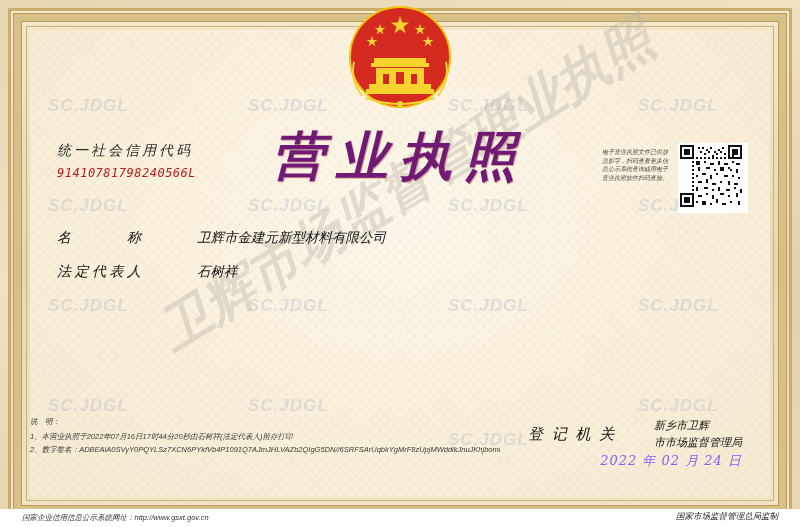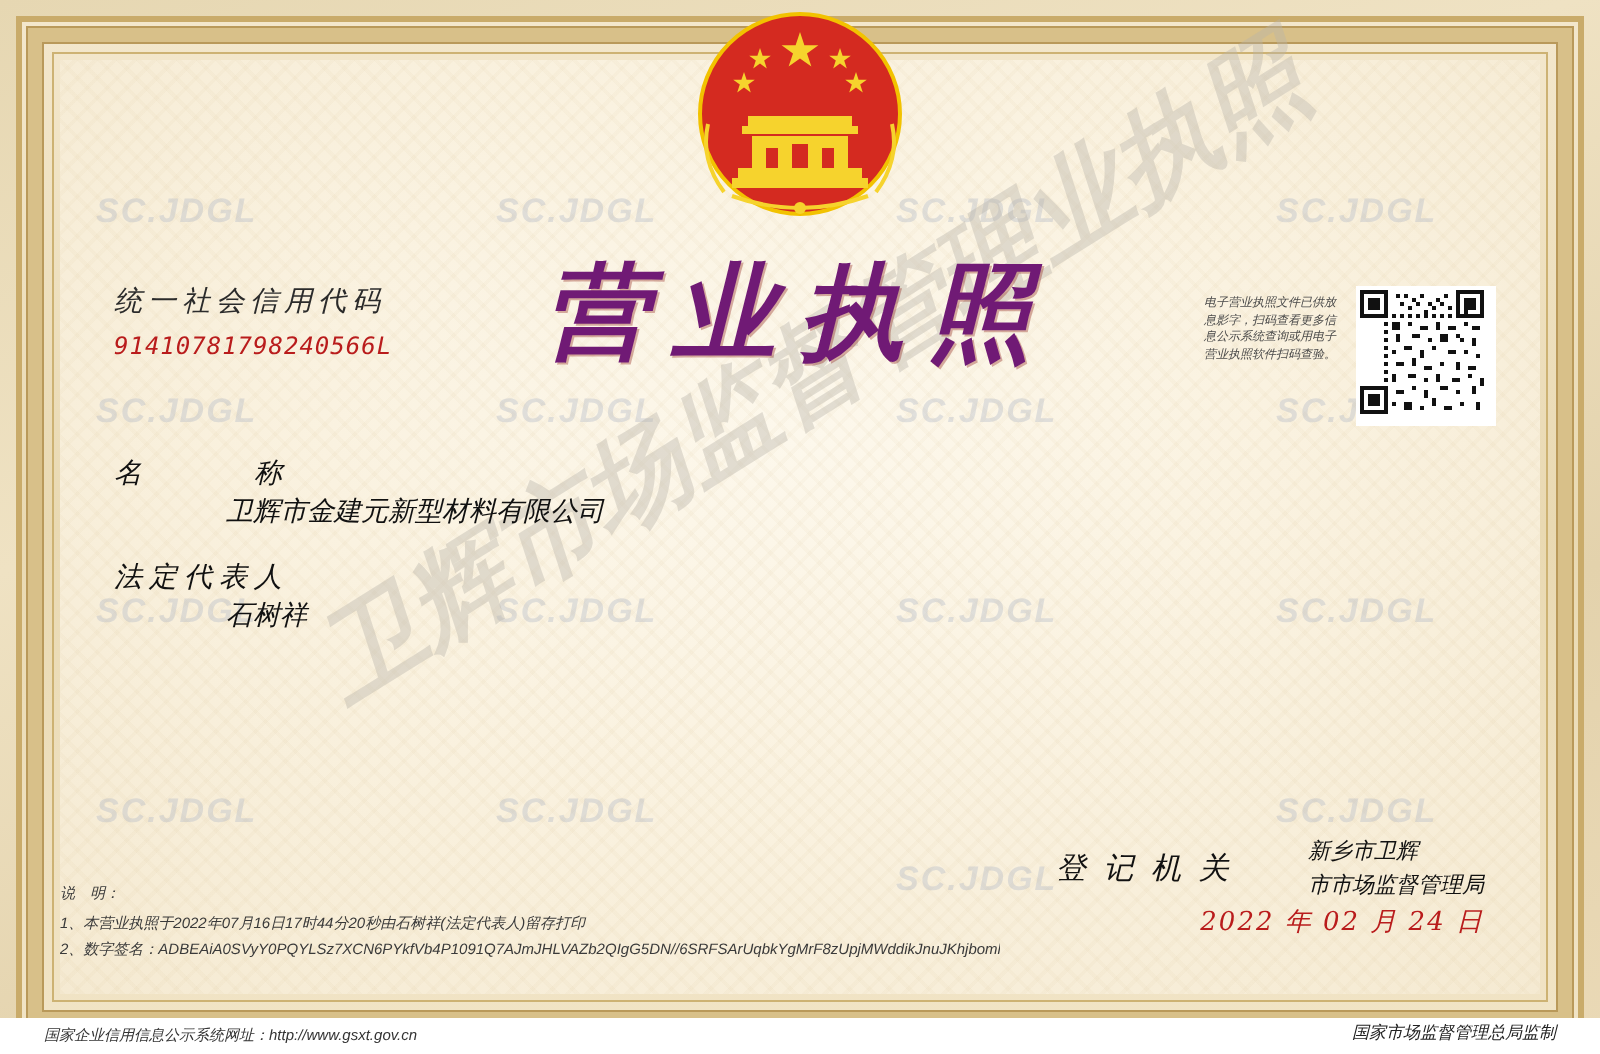--- a/index.html
+++ b/index.html
@@ -165,21 +165,20 @@
   .fields-right {
     position: absolute;
     left: 452px;
     top: 228px;
     width: 300px;
   }
   .row {
     display: flex;
     align-items: flex-start;
     margin-bottom: 14px;
-    flex-direction: column;
   }
   .row-label {
     flex: 0 0 auto;
     width: 84px;
     font-family: "DejaVu Serif", serif;
     font-size: 14px;
     color: #111;
     letter-spacing: 0;
     text-align: justify;
     text-align-last: justify;
@@ -222,30 +221,30 @@
     text-align: left;
     line-height: 1.5;
     white-space: nowrap;
   }
   .reg-date {
     position: absolute;
     right: 58px;
     top: 452px;
     font-family: "DejaVu Serif", serif;
     font-size: 13px;
-    color: #b91c1c;
+    color: #8b5cf6;
     letter-spacing: 1px;
     white-space: nowrap;
   }
 
   
   .notes {
     position: absolute;
     left: 30px;
-    top: 440px;
+    top: 415px;
     width: 470px;
     font-size: 7.5px;
     line-height: 1.75;
     color: #3a3a3a;
     font-family: "Liberation Sans", sans-serif;
   }
   .notes .notes-head { margin-bottom: 2px; }
   .notes .note-line { white-space: nowrap; overflow: hidden; }
 
   

